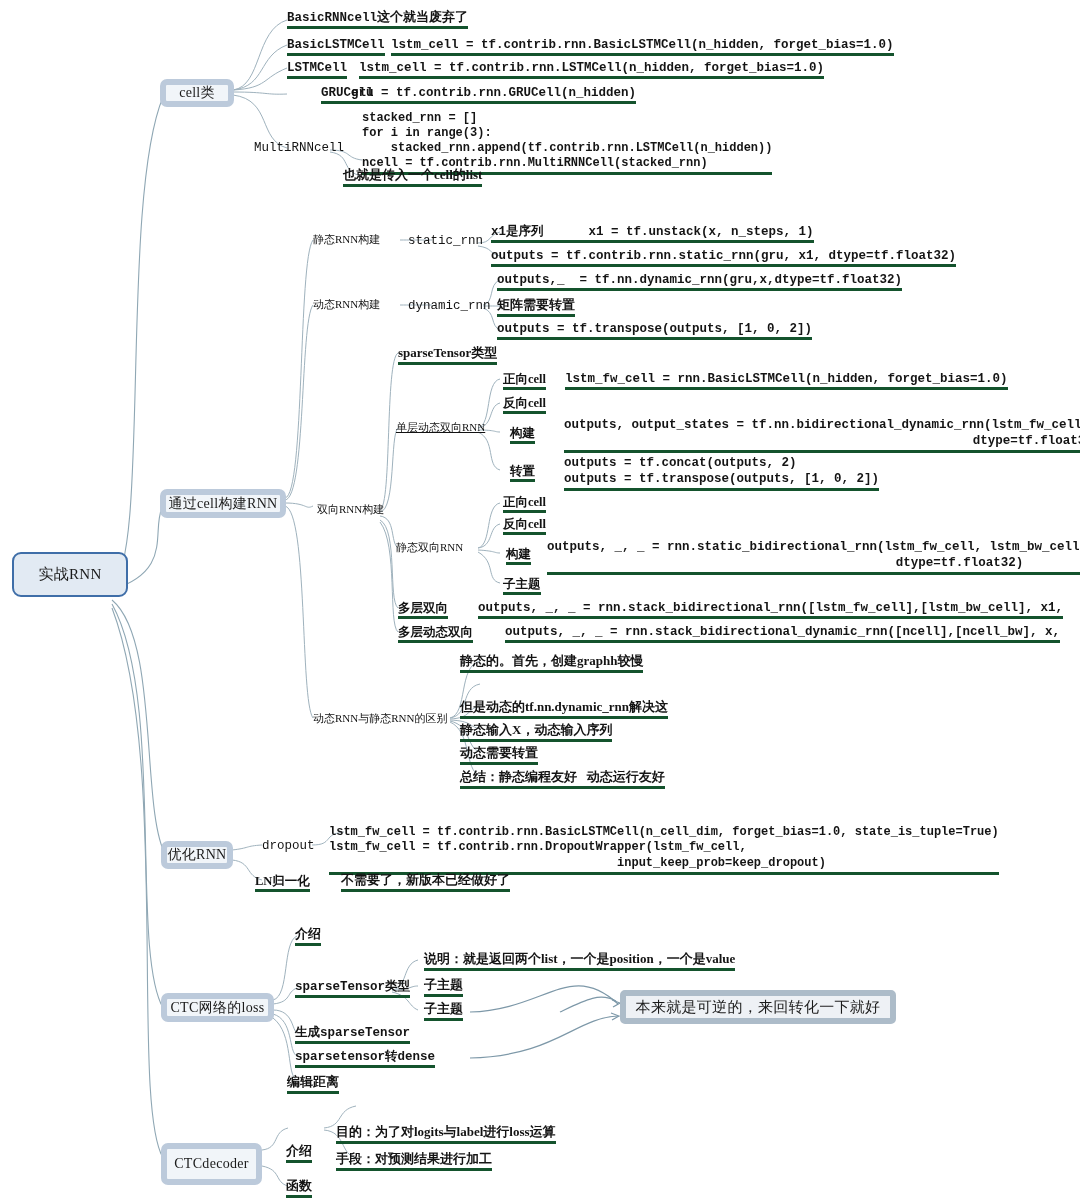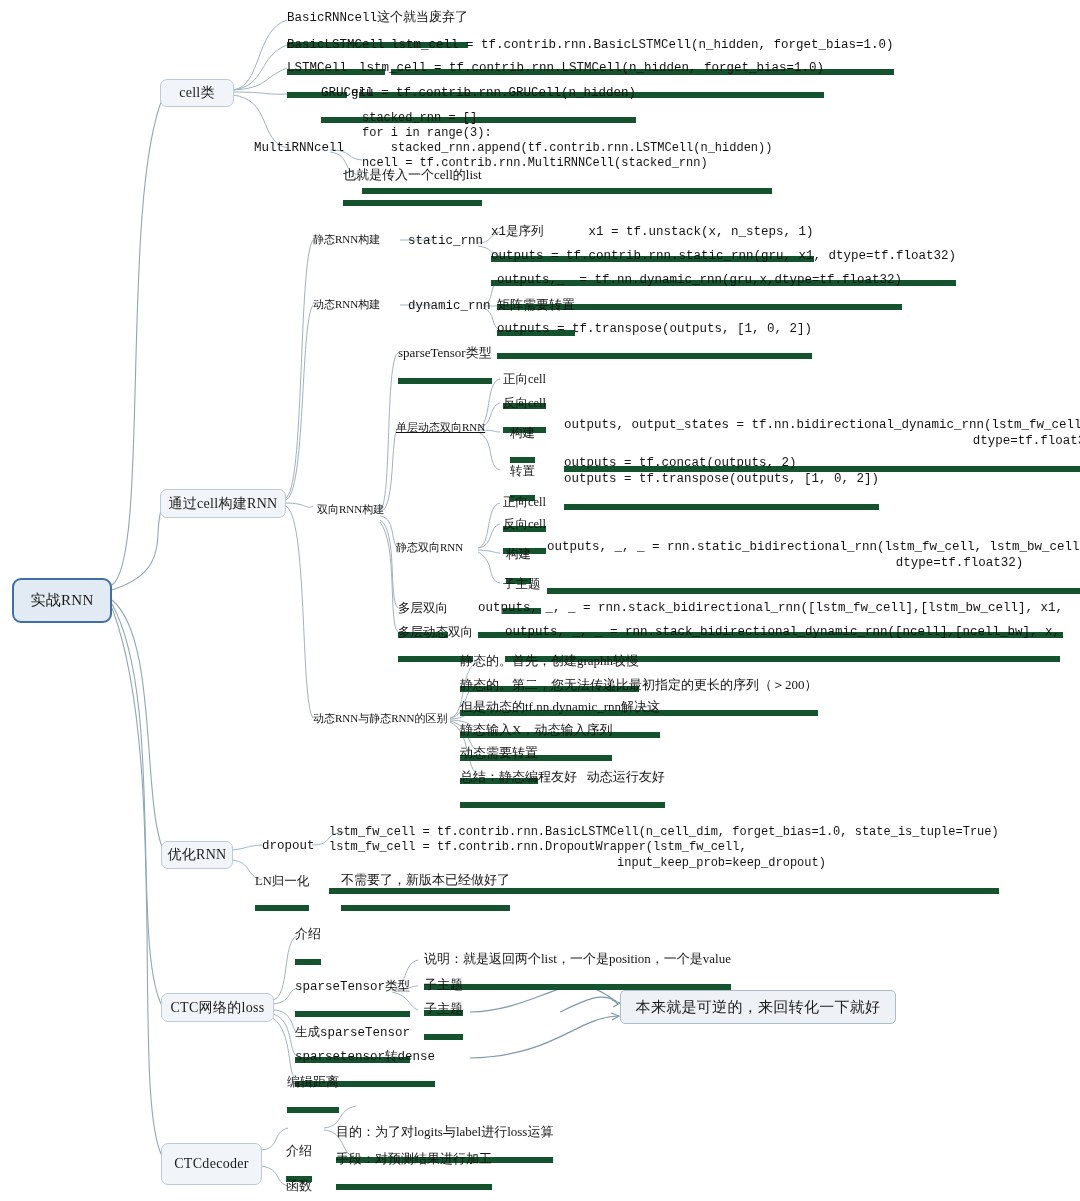--- a/index.html
+++ b/index.html
@@ -23,21 +23,21 @@
   svg#wires path.thin{stroke:#9fb2bd;stroke-width:1;}
   svg#wires path.arrow{stroke:#7d98a8;stroke-width:1.2;}
 
   
   .node{
     position:absolute;
     box-sizing:border-box;
     display:flex;align-items:center;justify-content:center;
     border-radius:7px;
     background:#eef2f7;
-    border:1px solid #22c55e;
+    border:6px solid #22c55e;
     color:#1a1a1a;
     white-space:nowrap;
     letter-spacing:.3px;
   }
   .node.root{
     border:2px solid #3f6ea8;
     background:#e2eaf3;
     border-radius:9px;
     font-size:15px;
   }
@@ -47,21 +47,21 @@
     justify-content:center;
   }
 
   
   .item{
     position:absolute;
     white-space:pre;
     line-height:1.12;
     color:#141414;
   }
-  .item.ul{border-bottom:6px solid #14532d;padding-bottom:17px;}
+  .item.ul{border-bottom:3px solid #14532d;padding-bottom:1px;font-weight:bold;}
   .mono{font-family:"Liberation Mono","DejaVu Sans Mono",monospace;}
   .cn{font-family:"Liberation Serif","DejaVu Serif",serif;}
   .s12{font-size:12.5px;}
   .s13{font-size:13px;}
   .label{font-size:11px;color:#121212;}
   .code{font-size:12px;letter-spacing:0px;}
   .center{text-align:center;}
 </style>
 </head>
 <body>
@@ -146,21 +146,21 @@
 
     <path class="arrow" d="M612,1000 l8,3 l-7,4"></path>
     <path class="arrow" d="M611,1013 l8,3 l-7,4"></path>
 
     <path class="thin" d="M262,1150 C280,1148 272,1132 288,1128"></path>
     <path class="thin" d="M262,1166 C282,1170 274,1182 288,1186"></path>
     <path class="thin" d="M324,1128 C344,1126 336,1110 356,1106"></path>
     <path class="thin" d="M324,1130 C346,1132 340,1154 356,1158"></path>
   </svg>
 
-  <div class="node root" style="left:12px;top:578px;width:100px;height:45px;">
+  <div class="node root" style="left:12px;top:552px;width:116px;height:45px;">
     <span>实战RNN</span>
   </div>
 
   <div class="node lvl2" style="left:160px;top:79px;width:74px;height:28px;">
     <span>cell类</span>
   </div>
 
   <div class="node lvl2" style="left:160px;top:489px;width:126px;height:29px;">
     <span>通过cell构建RNN</span>
   </div>
@@ -207,20 +207,21 @@
   <div class="item ul mono s12" style="left:497px;top:273px;">outputs,_  = tf.nn.dynamic_rnn(gru,x,dtype=tf.float32)</div>
   <div class="item ul cn s13" style="left:497px;top:298px;">矩阵需要转置</div>
   <div class="item ul mono s12" style="left:497px;top:322px;">outputs = tf.transpose(outputs, [1, 0, 2])</div>
 
   <div class="item cn label" style="left:317px;top:503px;">双向RNN构建</div>
   <div class="item ul cn s13" style="left:398px;top:346px;">sparseTensor类型</div>
 
   <div class="item cn label" style="left:396px;top:421px;text-decoration:underline;">单层动态双向RNN</div>
 
   <div class="item ul cn s12" style="left:503px;top:372px;">正向cell</div>
+  <div class="item ul mono s12" style="left:565px;top:372px;">lstm_fw_cell = rnn.BasicLSTMCell(n_hidden, forget_bias=1.0)</div>
 
   <div class="item ul cn s12" style="left:503px;top:396px;">反向cell</div>
 
   <div class="item ul cn s12" style="left:510px;top:426px;">构建</div>
   <div class="item ul mono s12 center" style="left:564px;top:418px;line-height:1.25;">outputs, output_states = tf.nn.bidirectional_dynamic_rnn(lstm_fw_cell,lstm_bw_cell,x,
                                          dtype=tf.float32)</div>
 
   <div class="item ul cn s12" style="left:510px;top:464px;">转置</div>
   <div class="item ul mono s12" style="left:564px;top:456px;line-height:1.25;">outputs = tf.concat(outputs, 2)
 outputs = tf.transpose(outputs, [1, 0, 2])</div>
@@ -236,21 +237,20 @@
 
   <div class="item ul cn s12" style="left:398px;top:601px;">多层双向</div>
   <div class="item ul mono s12" style="left:478px;top:601px;">outputs, _, _ = rnn.stack_bidirectional_rnn([lstm_fw_cell],[lstm_bw_cell], x1,</div>
 
   <div class="item ul cn s12" style="left:398px;top:625px;">多层动态双向</div>
   <div class="item ul mono s12" style="left:505px;top:625px;">outputs, _, _ = rnn.stack_bidirectional_dynamic_rnn([ncell],[ncell_bw], x,</div>
 
   <div class="item cn label" style="left:313px;top:712px;">动态RNN与静态RNN的区别</div>
 
   <div class="item ul cn s13" style="left:460px;top:654px;">静态的。首先，创建graphh较慢</div>
-  <div class="item ul cn s13" style="left:460px;top:678px;">静态的。第二，您无法传递比最初指定的更长的序列（＞200）</div>
   <div class="item ul cn s13" style="left:460px;top:700px;">但是动态的tf.nn.dynamic_rnn解决这</div>
   <div class="item ul cn s13" style="left:460px;top:723px;">静态输入X，动态输入序列</div>
   <div class="item ul cn s13" style="left:460px;top:746px;">动态需要转置</div>
   <div class="item ul cn s13" style="left:460px;top:770px;">总结：静态编程友好   动态运行友好</div>
 
   <div class="item mono s12" style="left:262px;top:839px;">dropout</div>
   <div class="item ul mono code" style="left:329px;top:825px;line-height:1.28;">lstm_fw_cell = tf.contrib.rnn.BasicLSTMCell(n_cell_dim, forget_bias=1.0, state_is_tuple=True)
 lstm_fw_cell = tf.contrib.rnn.DropoutWrapper(lstm_fw_cell,
                                         input_keep_prob=keep_dropout)</div>
   <div class="item ul cn s12" style="left:255px;top:874px;">LN归一化</div>

